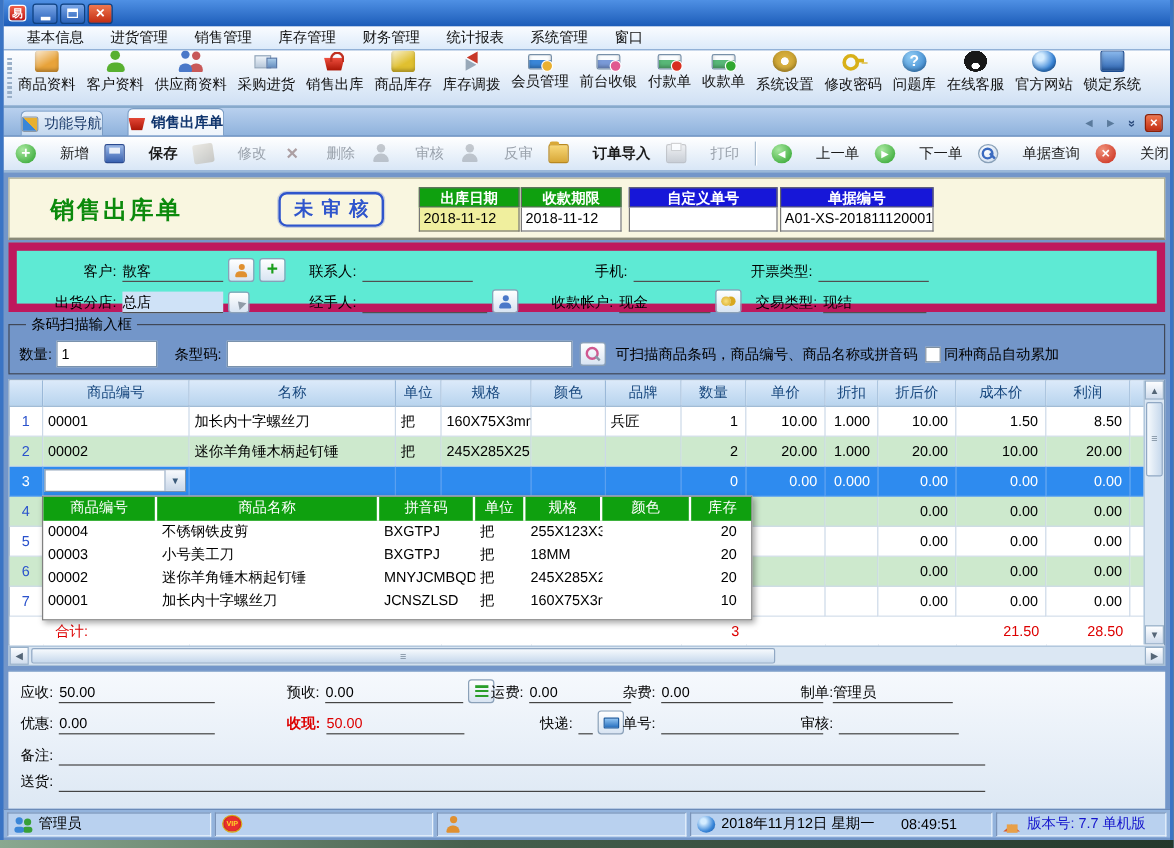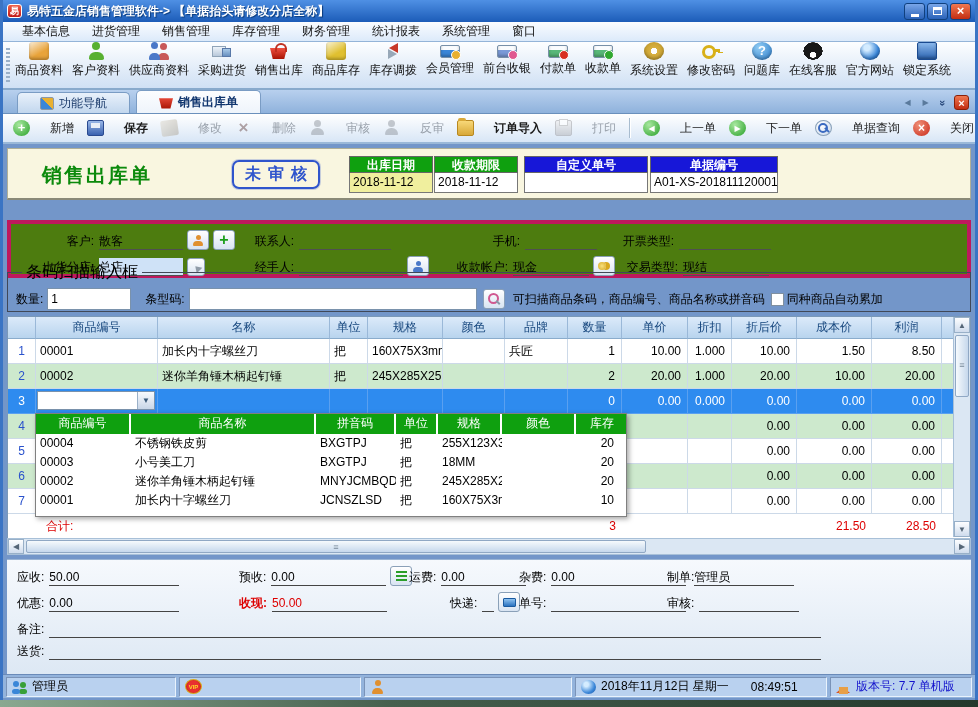--- a/index.html
+++ b/index.html
@@ -41,21 +41,21 @@
   .ticon.gear{border-radius:50%;background:radial-gradient(circle,#fdfdfd 22%,#d8b040 26%,#c8a030 70%,#987818)}
   .ticon.key::before{content:"";position:absolute;left:1px;top:3px;width:8px;height:8px;border:3px solid #d8b018;border-radius:50%}
   .ticon.key::after{content:"";position:absolute;left:12px;top:7px;width:7px;height:3px;background:#d8b018;box-shadow:4px 2px 0 -1px #d8b018}
   .ticon.q{border-radius:50%;background:radial-gradient(circle at 35% 30%,#90ccf4,#2a7ac8)}
   .ticon.q::before{content:"?";position:absolute;left:0;top:0;right:0;bottom:0;color:#fff;font-weight:bold;font-size:13px;text-align:center;line-height:18px}
   .ticon.penguin{border-radius:50% 50% 46% 46%;background:radial-gradient(ellipse 42% 38% at 50% 72%,#fff 40%,rgba(0,0,0,0) 42%),radial-gradient(ellipse 48% 49% at 50% 50%,#181818 99%,rgba(0,0,0,0) 100%);box-shadow:none}
   .ticon.globe{border-radius:50%;background:radial-gradient(circle at 35% 32%,#d4ecff 16%,#3a86d8 62%,#17529e)}
   .ticon.screen{background:linear-gradient(#8ab8ec,#2a62b0);border:1px solid #1a4a90;border-radius:2px}
   
   .tabbar{height:24px;background:linear-gradient(#b8d0ee,#8fb2dc);display:flex;align-items:flex-end;padding:2px 6px 0 14px;border-bottom:1px solid #6a90bc}
-  .tab{display:flex;align-items:center;height:21px;padding:0 22px;border:1px solid #7a9cc4;border-bottom:none;border-radius:5px 5px 0 0;background:linear-gradient(#e9f1fb,#c2d7ee);color:#1a3a6a;margin-right:6px}
+  .tab{display:flex;align-items:center;height:21px;padding:0 0;border:1px solid #7a9cc4;border-bottom:none;border-radius:5px 5px 0 0;background:linear-gradient(#e9f1fb,#c2d7ee);color:#1a3a6a;margin-right:20px}
   .tab.active{background:linear-gradient(#fcfdff,#eef4fb);font-weight:bold;color:#10356e;height:23px}
   .tsi{width:14px;height:13px;margin-right:5px;position:relative;flex:none}
   .tsi.nav{background:linear-gradient(45deg,#3a86d8 50%,#e8b030 50%);border-radius:2px;border:1px solid #8a98a8}
   .tsi.mini-basket{background:linear-gradient(#f05040,#a81404);clip-path:polygon(0 22%,100% 22%,82% 100%,18% 100%)}
   .tab-ctrls{margin-left:auto;display:flex;align-items:center;gap:3px;padding-bottom:3px}
   .tc{width:15px;height:15px;display:flex;align-items:center;justify-content:center;color:#5a7a9c;font-size:8px}
   .tc-left::before{content:"◀"}
   .tc-right::before{content:"▶"}
   .tc-more{color:#2a4a7c;font-size:11px;font-weight:bold}
   .tc-more::before{content:"»";display:inline-block;transform:rotate(90deg)}
@@ -93,42 +93,42 @@
   .content{position:relative;height:530px;background:#7396c9;overflow:hidden}
   .doc-header{position:absolute;left:4px;right:4px;top:4px;height:52px;background:#f9f6e0;border:1px solid #b0b098;border-bottom:2px solid #8a8a78}
   .doc-title{position:absolute;left:34px;top:13px;font-size:20px;font-weight:bold;color:#0c8a0c;letter-spacing:2px}
   .stamp{position:absolute;left:224px;top:11px;border:2px solid #2f55cc;border-radius:7px;color:#2f55cc;font-size:16px;font-weight:bold;letter-spacing:7px;padding:2px 4px 2px 11px;box-shadow:0 0 0 1px rgba(47,85,204,.25)}
   .hdr-field{position:absolute;top:7px}
   .hdr-label{height:17px;line-height:17px;text-align:center;color:#fff;font-weight:bold;border:1px solid #666}
   .hdr-label.green{background:#0fa00f}
   .hdr-label.blue{background:#1717d8}
   .hdr-value{height:20px;line-height:19px;text-align:left;padding-left:3px;background:#fff;border:1px solid #777;border-top:none;color:#000;white-space:nowrap;overflow:hidden}
   .hdr-value.yellow{background:#f0ef9e}
-  .form-area{position:absolute;left:4px;right:4px;top:76px;height:58px;background:#4d7c0f;border:4px solid #be185d}
+  .form-area{position:absolute;left:4px;right:4px;top:58px;height:58px;background:#5eead4;border:7px solid #be185d}
   .fld{position:absolute;display:flex;align-items:flex-end;height:20px}
   .flabel{text-align:right;padding-right:5px;color:#000;white-space:nowrap}
   .fval{border-bottom:1px solid #505050;height:18px;line-height:18px;white-space:nowrap;overflow:hidden}
   .fval.filled{background:#cfe2f7}
   .mini-btn{width:22px;height:20px;margin-left:4px;border:1px solid #8aa0b8;border-radius:3px;background:linear-gradient(#ffffff,#d8e4f2);display:flex;align-items:center;justify-content:center;flex:none;position:relative}
   .mini-btn.sm{width:18px;height:18px}
   .mi-person{width:11px;height:11px;position:relative}
   .mi-person::before{content:"";position:absolute;left:50%;top:0;width:5px;height:5px;margin-left:-2.5px;border-radius:50%;background:var(--c,#e09030)}
   .mi-person::after{content:"";position:absolute;left:50%;bottom:0;width:10px;height:5px;margin-left:-5px;border-radius:4px 4px 1px 1px;background:var(--c,#e09030)}
   .mi-plus::before{content:"+";color:#1a9e1a;font-size:16px;font-weight:bold;line-height:16px}
   .mi-undo::before{content:"";width:0;height:0;border:4px solid transparent;border-bottom:6px solid #909ca8;transform:rotate(-45deg);display:block}
   .mi-money{width:12px;height:10px;position:relative}
   .mi-money::before{content:"";position:absolute;left:0;top:1px;width:8px;height:8px;border-radius:50%;background:radial-gradient(circle,#f8e080,#d8a820);box-shadow:4px 0 0 #d8a820}
   .mi-notes{width:11px;height:10px;background:repeating-linear-gradient(#2a9e2a 0 2px,transparent 2px 4px)}
   .mi-card{width:13px;height:9px;border-radius:1px;background:linear-gradient(#8ec2f0,#2a72c0);border:1px solid #1a5aa0}
   .mi-search{width:12px;height:12px;position:relative}
   .mi-search::before{content:"";position:absolute;left:0;top:0;width:7px;height:7px;border:2px solid #d05890;border-radius:50%}
   .mi-search::after{content:"";position:absolute;right:1px;bottom:0;width:2px;height:5px;background:#8898a8;transform:rotate(-45deg)}
   
   .barcode{position:absolute;left:4px;right:4px;top:118px;height:50px;border:1px solid #404858;padding:4px 8px 0 8px;color:#000}
-  .barcode legend{padding:0 4px;margin-left:6px;font-size:16px}
+  .barcode legend{padding:0 4px;margin-left:6px;font-size:12px}
   .bc-row{display:flex;align-items:center;margin-top:1px}
   .bc-input{height:22px;border:1px solid #7a92ac;background:#fff;font-family:inherit;font-size:12px;padding:0 3px}
   .bc-hint{white-space:nowrap;overflow:hidden}
   .checkbox{width:13px;height:13px;background:#fff;border:1px solid #8090a0;flex:none}
   
   .grid{position:absolute;left:4px;right:4px;top:172px;height:222px;background:#fff;border:1px solid #7a98b8}
   .tr{display:flex;height:25px}
   .tr.thead{height:22px}
   .td,.th{border-right:1px solid #ccd9e8;border-bottom:1px solid #ccd9e8;padding:0 4px;line-height:24px;white-space:nowrap;overflow:hidden;flex:none}
   .th{background:linear-gradient(#dceafa,#b8d4ee);color:#17477e;text-align:center;line-height:21px;border-right:1px solid #9ab8d8;border-bottom:1px solid #8aaccc}
@@ -192,21 +192,20 @@
   .sb-version{color:#1515cc}
   .desktop{height:7px;background:linear-gradient(90deg,#8aa890,#46604e 40%,#24382c)}
 </style>
 </head>
 <body>
 
 <div class="window">
 
   <div class="titlebar">
     <div class="app-logo">易</div>
-    <div class="title-text">易特五金店销售管理软件-&gt; 【单据抬头请修改分店全称】</div>
     <div class="win-controls">
       <div class="wbtn">
           <span class="g-min"></span>
         </div>
       <div class="wbtn">
           <span class="g-max"></span>
         </div>
       <div class="wbtn close g-close"></div>
     </div>
   </div>

